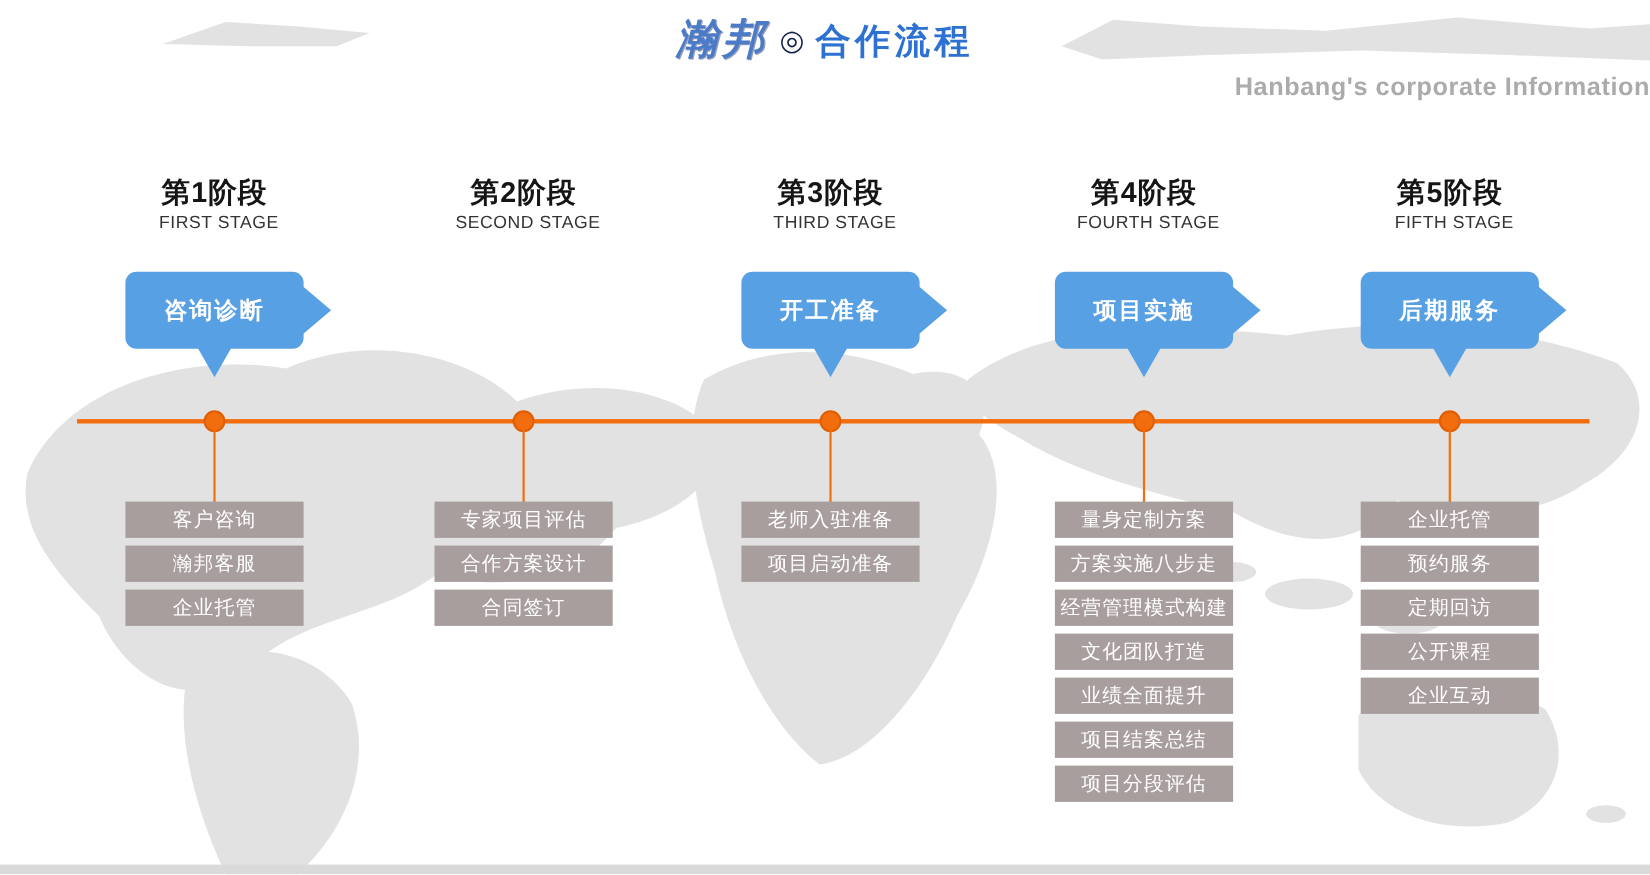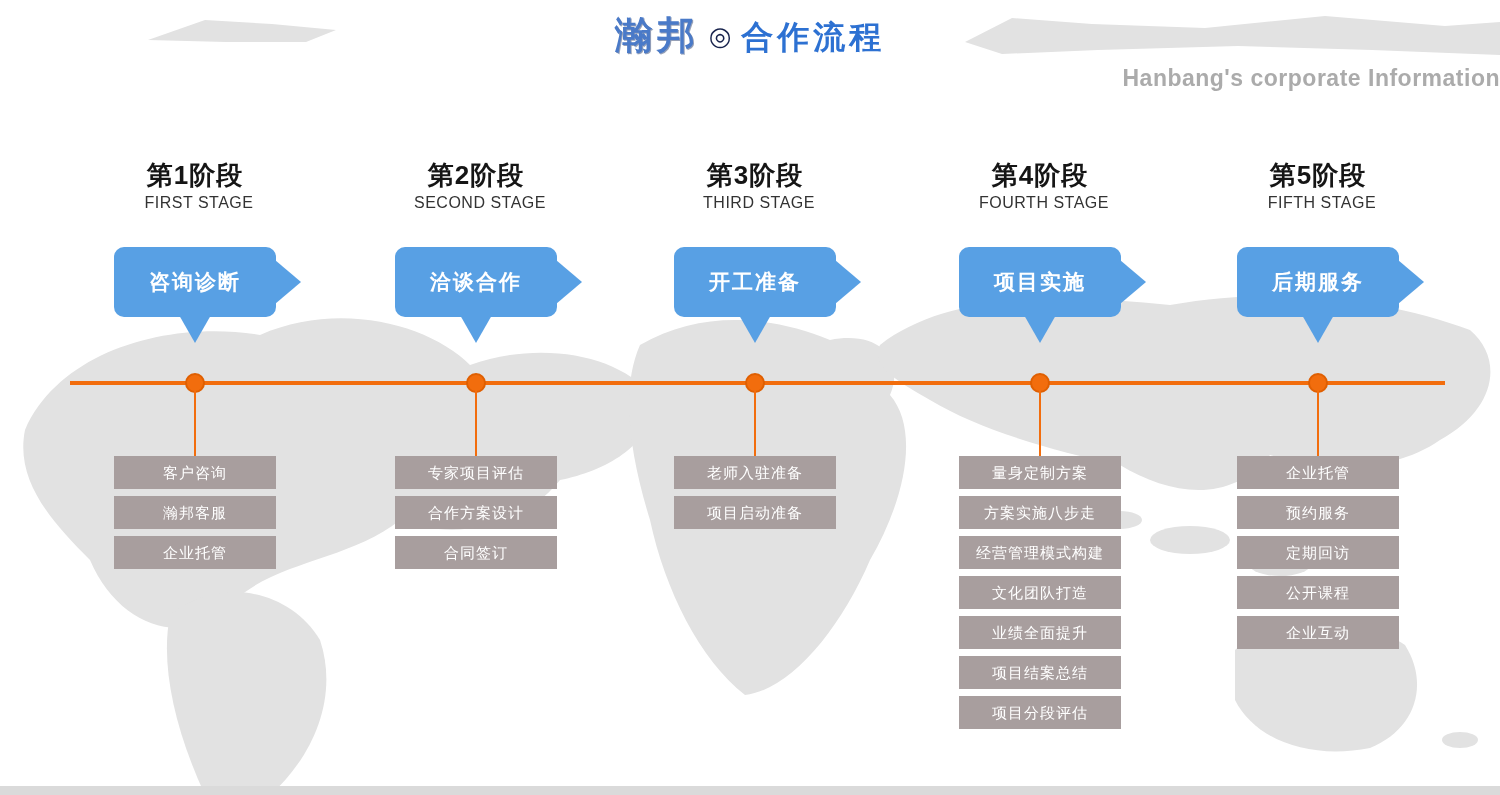--- a/index.html
+++ b/index.html
@@ -5,21 +5,21 @@
   html,body{margin:0;padding:0;background:#fff;}
   .canvas{
     position:relative;width:1500px;height:795px;overflow:hidden;background:#fff;
     font-family:"Liberation Sans","DejaVu Sans",sans-serif;
   }
   .map-bg{position:absolute;left:0;top:0;z-index:0;}
   
   .header{position:absolute;left:0;top:0;width:100%;text-align:center;z-index:2;}
   .title-row{display:flex;justify-content:center;align-items:baseline;gap:10px;padding-top:10px;}
   .brand{
-    font-size:38px;font-weight:bold;letter-spacing:4px;
+    font-size:38px;font-weight:bold;font-style:italic;letter-spacing:4px;
     color:var(--brand_blue,#4a7ac8);
     text-shadow:1px 1px 0 rgba(23,44,94,.45);
   }
   .sep{font-size:26px;font-weight:bold;color:#17224c;position:relative;top:-3px;}
   .page-title{font-size:32px;font-weight:bold;letter-spacing:4px;color:var(--title_blue,#2d71d2);font-family:Liberation Mono, monospace;}
   .subtitle{margin-top:4px;font-size:23px;font-weight:bold;color:var(--subtitle_gray,#ababab);letter-spacing:.5px;text-align:right;}
   
   .timeline{
     position:absolute;left:70px;top:381px;width:1375px;height:4px;
     background:var(--accent_orange,#f26d0d);z-index:1;
@@ -51,21 +51,21 @@
     width:16px;height:16px;border-radius:50%;
     background:var(--accent_orange,#f26d0d);border:2px solid #df5f02;
   }
   .vline{
     position:absolute;top:233px;left:50%;margin-left:-1px;
     width:2px;height:75px;background:var(--accent_orange,#f26d0d);
   }
   .items{position:absolute;top:306px;left:50%;margin-left:-81px;width:162px;}
   .item{
     height:33px;line-height:33px;margin-bottom:7px;
-    background:var(--box_gray,#a89e9e);color:#fff;font-size:15px;letter-spacing:1px;
+    background:var(--box_gray,#a89e9e);color:#fff;font-size:18px;letter-spacing:1px;
   }
 </style>
 </head>
 <body>
 
 <div class="canvas">
 
   <svg class="map-bg" width="1500" height="795" viewBox="0 0 1500 795" aria-hidden="true">
     <g fill="#e2e2e2">
       <path d="M148,40 L205,20 L272,24 L336,30 L306,42 L226,42 Z"></path>
@@ -107,25 +107,20 @@
     <div class="items">
       <div class="item">客户咨询</div>
       <div class="item">瀚邦客服</div>
       <div class="item">企业托管</div>
     </div>
   </div>
 
   <div class="stage" style="left:366px">
     <div class="stage-num">第2阶段</div>
     <div class="stage-en">SECOND STAGE</div>
-    <div class="bubble">
-      <span>洽谈合作</span>
-      <span class="bubble-arrow"></span>
-      <span class="bubble-tail"></span>
-    </div>
     <div class="dot"></div>
     <div class="vline"></div>
     <div class="items">
       <div class="item">专家项目评估</div>
       <div class="item">合作方案设计</div>
       <div class="item">合同签订</div>
     </div>
   </div>
 
   <div class="stage" style="left:645px">

